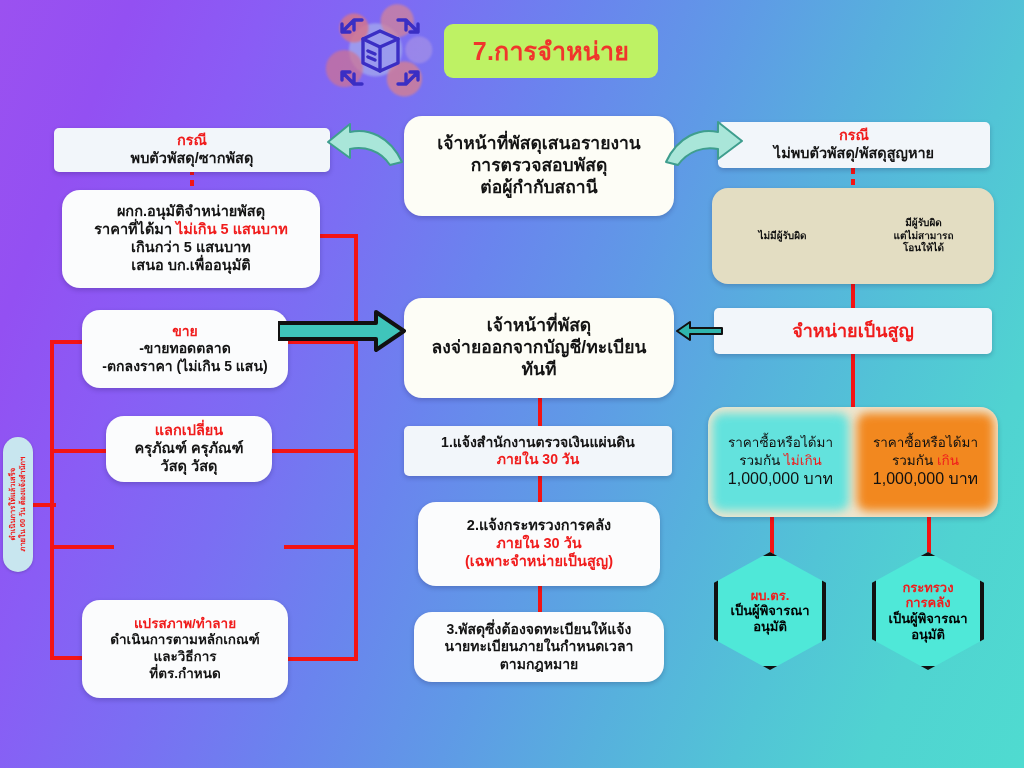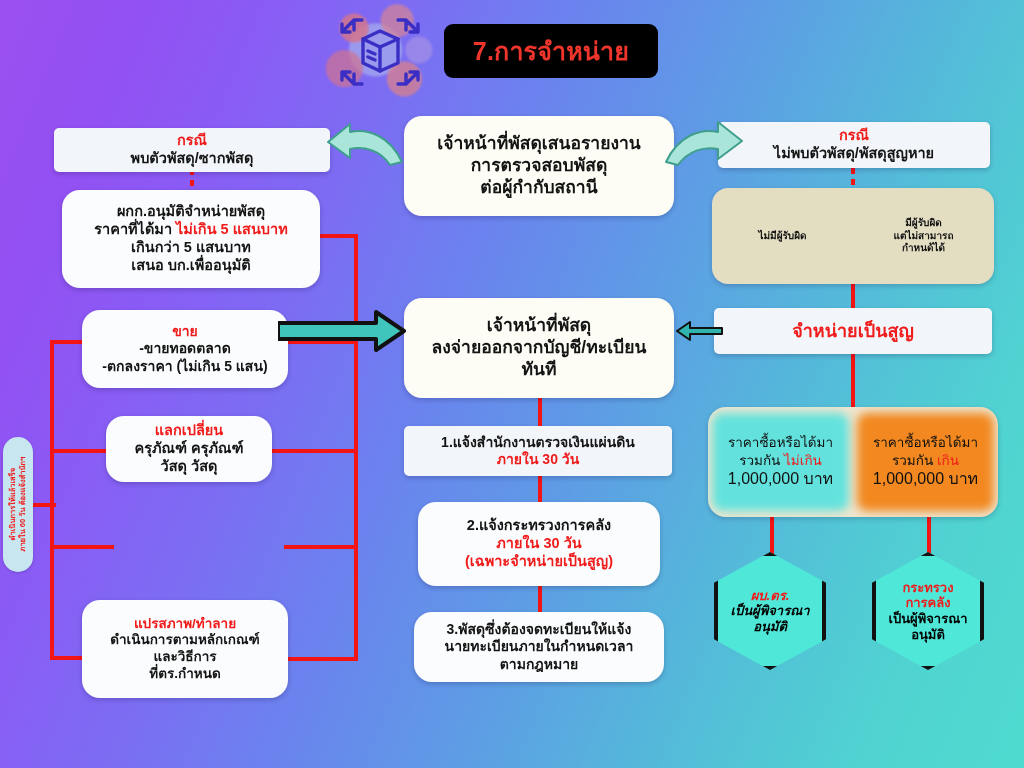--- a/index.html
+++ b/index.html
@@ -45,21 +45,21 @@
   .card-sm { border-radius:5px; }
   .card-cream { background:#fdfdf6; }
   .card-pale  { background:#f2f6fa; }
 
   .ttl-red { color:#f01c1c; }
   .red-in  { color:#f01c1c; }
 
   
   #title-badge{
     position:absolute; left:444px; top:24px; width:214px; height:54px;
-    background:#000000; border-radius:9px;
+    background:#bef264; border-radius:9px;
     display:flex; align-items:center; justify-content:center;
     z-index:6;
   }
   #title-badge span{
     color:#f0362c; font-size:25px; font-weight:700; letter-spacing:.2px;
   }
 
   
   #icon-splash{
     position:absolute; left:318px; top:2px; width:120px; height:104px;
@@ -280,21 +280,21 @@
   </div>
 
   <div id="liab-box">
     <div class="liab-half">
       <span>ไม่มีผู้รับผิด</span>
     </div>
     <div class="liab-half">
       <div>
         <div>มีผู้รับผิด</div>
         <div>แต่ไม่สามารถ</div>
-        <div>กำหนด้ได้</div>
+        <div>โอนให้ได้</div>
       </div>
     </div>
   </div>
 
   <div class="node card card-pale card-sm ttl-red" style="left:714px; top:308px; width:278px; height:46px; font-size:18px;">
     <div>จำหน่ายเป็นสูญ</div>
   </div>
 
   <div id="price-wrap">
     <div class="price-half">
@@ -308,21 +308,21 @@
     <div class="price-half">
       <div class="blob or"></div>
       <div class="ptxt">
         <div>ราคาซื้อหรือได้มา</div>
         <div><span>รวมกัน </span><span class="red-in">เกิน</span></div>
         <div class="big-amt">1,000,000 บาท</div>
       </div>
     </div>
   </div>
 
-  <div class="hex" style="left:714px; top:552px; width:112px; height:118px; font-size:13px;font-style:italic;">
+  <div class="hex" style="left:714px; top:552px; width:112px; height:118px; font-size:13px;">
     <div class="hex-inner">
       <div class="ttl-red">ผบ.ตร.</div>
       <div>เป็นผู้พิจารณา</div>
       <div>อนุมัติ</div>
     </div>
   </div>
 
   <div class="hex" style="left:872px; top:552px; width:112px; height:118px; font-size:13px;">
     <div class="hex-inner">
       <div class="ttl-red">กระทรวง</div>

